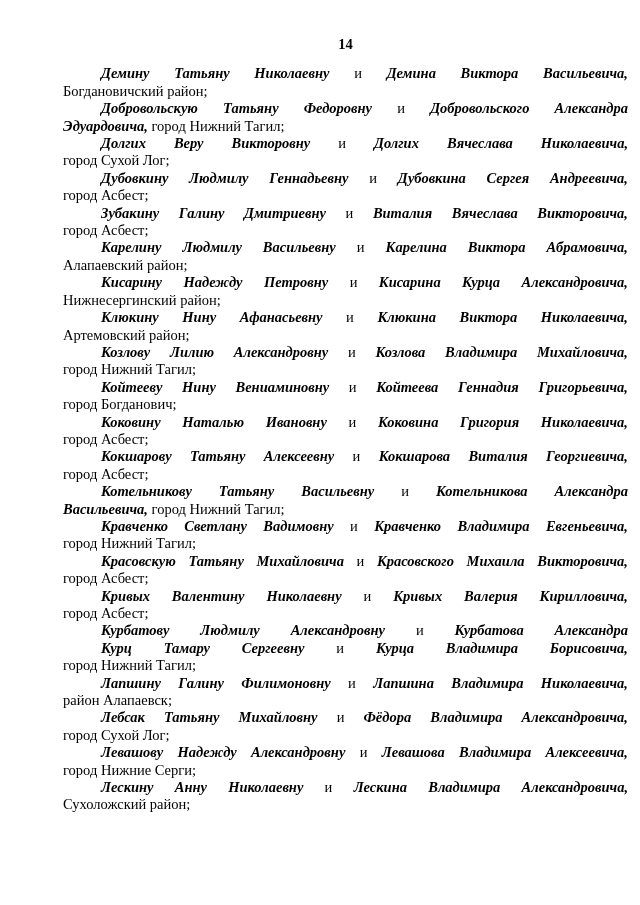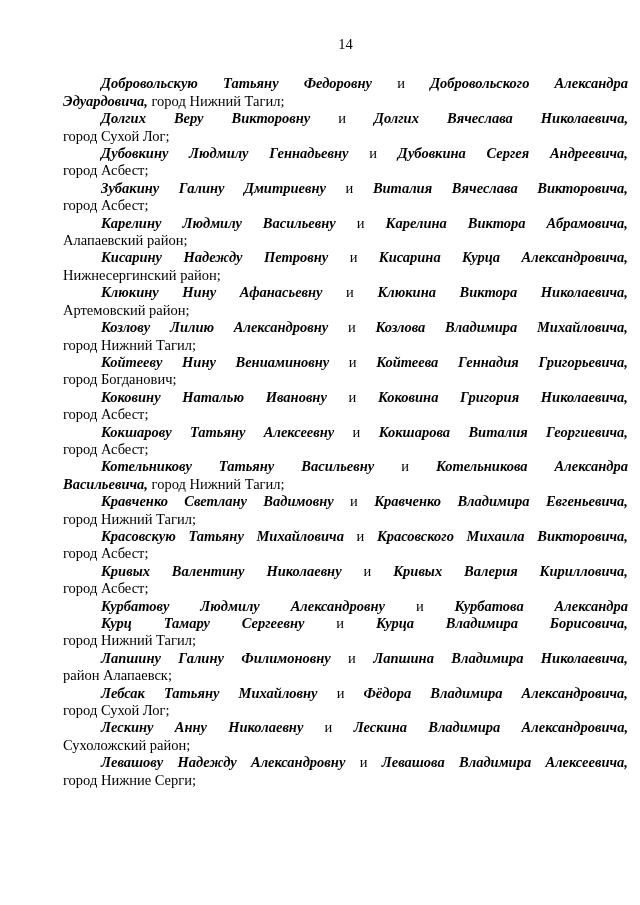--- a/index.html
+++ b/index.html
@@ -18,22 +18,22 @@
     line-height: 17.4px;
     overflow: hidden;
     box-sizing: border-box;
     padding: 36px 12px 0 63px;
   }
   .content {
     width: 565px;
   }
   .page-number {
     text-align: center;
-    margin: 0 0 22px 0;
-    font-weight: normal;
+    margin: 0 0 12px 0;
+    font-weight: bold;
   }
   .entry {
     margin: 0;
     padding: 0;
   }
   
   .line1 {
     display: block;
     text-indent: 38px;
     text-align: justify;
@@ -58,20 +58,24 @@
     font-style: normal;
   }
 </style>
 </head>
 <body>
 
 <div class="page">
   <div class="content">
     <p class="page-number">14</p>
     <div>
+  <p class="entry">
+    <span class="line1"><span class="names">Демину Татьяну Николаевну</span><span class="conj"> и </span><span class="names">Демина Виктора Васильевича,</span></span>
+    <span class="line2"><span class="names"></span><span class="loc">Богдановичский район;</span></span>
+  </p>
 
   <p class="entry">
     <span class="line1"><span class="names">Добровольскую Татьяну Федоровну</span><span class="conj"> и </span><span class="names">Добровольского Александра</span></span>
     <span class="line2"><span class="names">Эдуардовича,</span><span class="loc"> город Нижний Тагил;</span></span>
   </p>
 
   <p class="entry">
     <span class="line1"><span class="names">Долгих Веру Викторовну</span><span class="conj"> и </span><span class="names">Долгих Вячеслава Николаевича,</span></span>
     <span class="line2"><span class="names"></span><span class="loc">город Сухой Лог;</span></span>
   </p>
@@ -154,23 +158,23 @@
     <span class="line1"><span class="names">Лапшину Галину Филимоновну</span><span class="conj"> и </span><span class="names">Лапшина Владимира Николаевича,</span></span>
     <span class="line2"><span class="names"></span><span class="loc">район Алапаевск;</span></span>
   </p>
 
   <p class="entry">
     <span class="line1"><span class="names">Лебсак Татьяну Михайловну</span><span class="conj"> и </span><span class="names">Фёдора Владимира Александровича,</span></span>
     <span class="line2"><span class="names"></span><span class="loc">город Сухой Лог;</span></span>
   </p>
 
   <p class="entry">
-    <span class="line1"><span class="names">Лескину Анну Николаевну</span><span class="conj"> и </span><span class="names">Лескина Владимира Александровича,</span></span>
-    <span class="line2"><span class="names"></span><span class="loc">Сухоложский район;</span></span>
+    <span class="line1"><span class="names">Левашову Надежду Александровну</span><span class="conj"> и </span><span class="names">Левашова Владимира Алексеевича,</span></span>
+    <span class="line2"><span class="names"></span><span class="loc">город Нижние Серги;</span></span>
   </p>
 
   <p class="entry">
-    <span class="line1"><span class="names">Левашову Надежду Александровну</span><span class="conj"> и </span><span class="names">Левашова Владимира Алексеевича,</span></span>
-    <span class="line2"><span class="names"></span><span class="loc">город Нижние Серги;</span></span>
+    <span class="line1"><span class="names">Лескину Анну Николаевну</span><span class="conj"> и </span><span class="names">Лескина Владимира Александровича,</span></span>
+    <span class="line2"><span class="names"></span><span class="loc">Сухоложский район;</span></span>
   </p>
 </div>
   </div>
 </div>
 
 </body></html>

